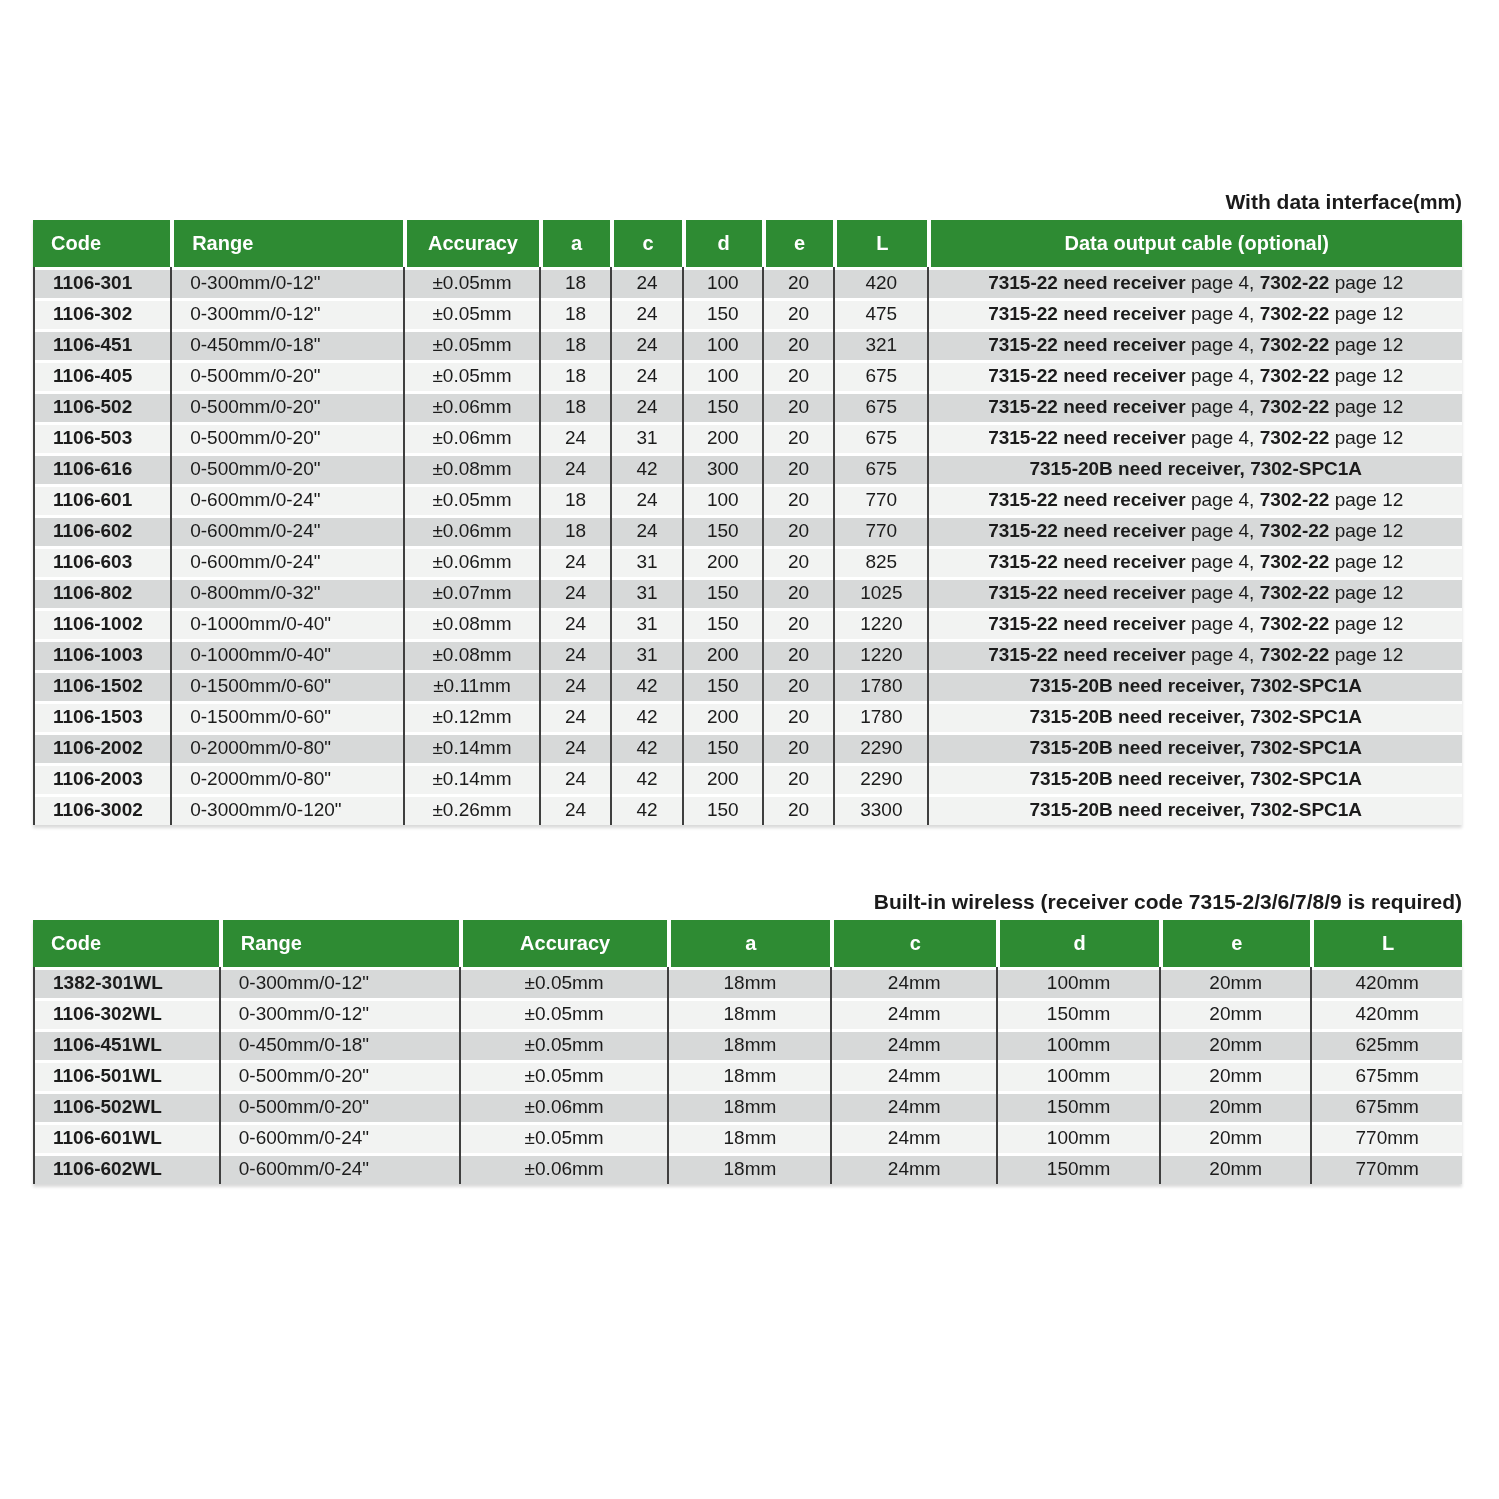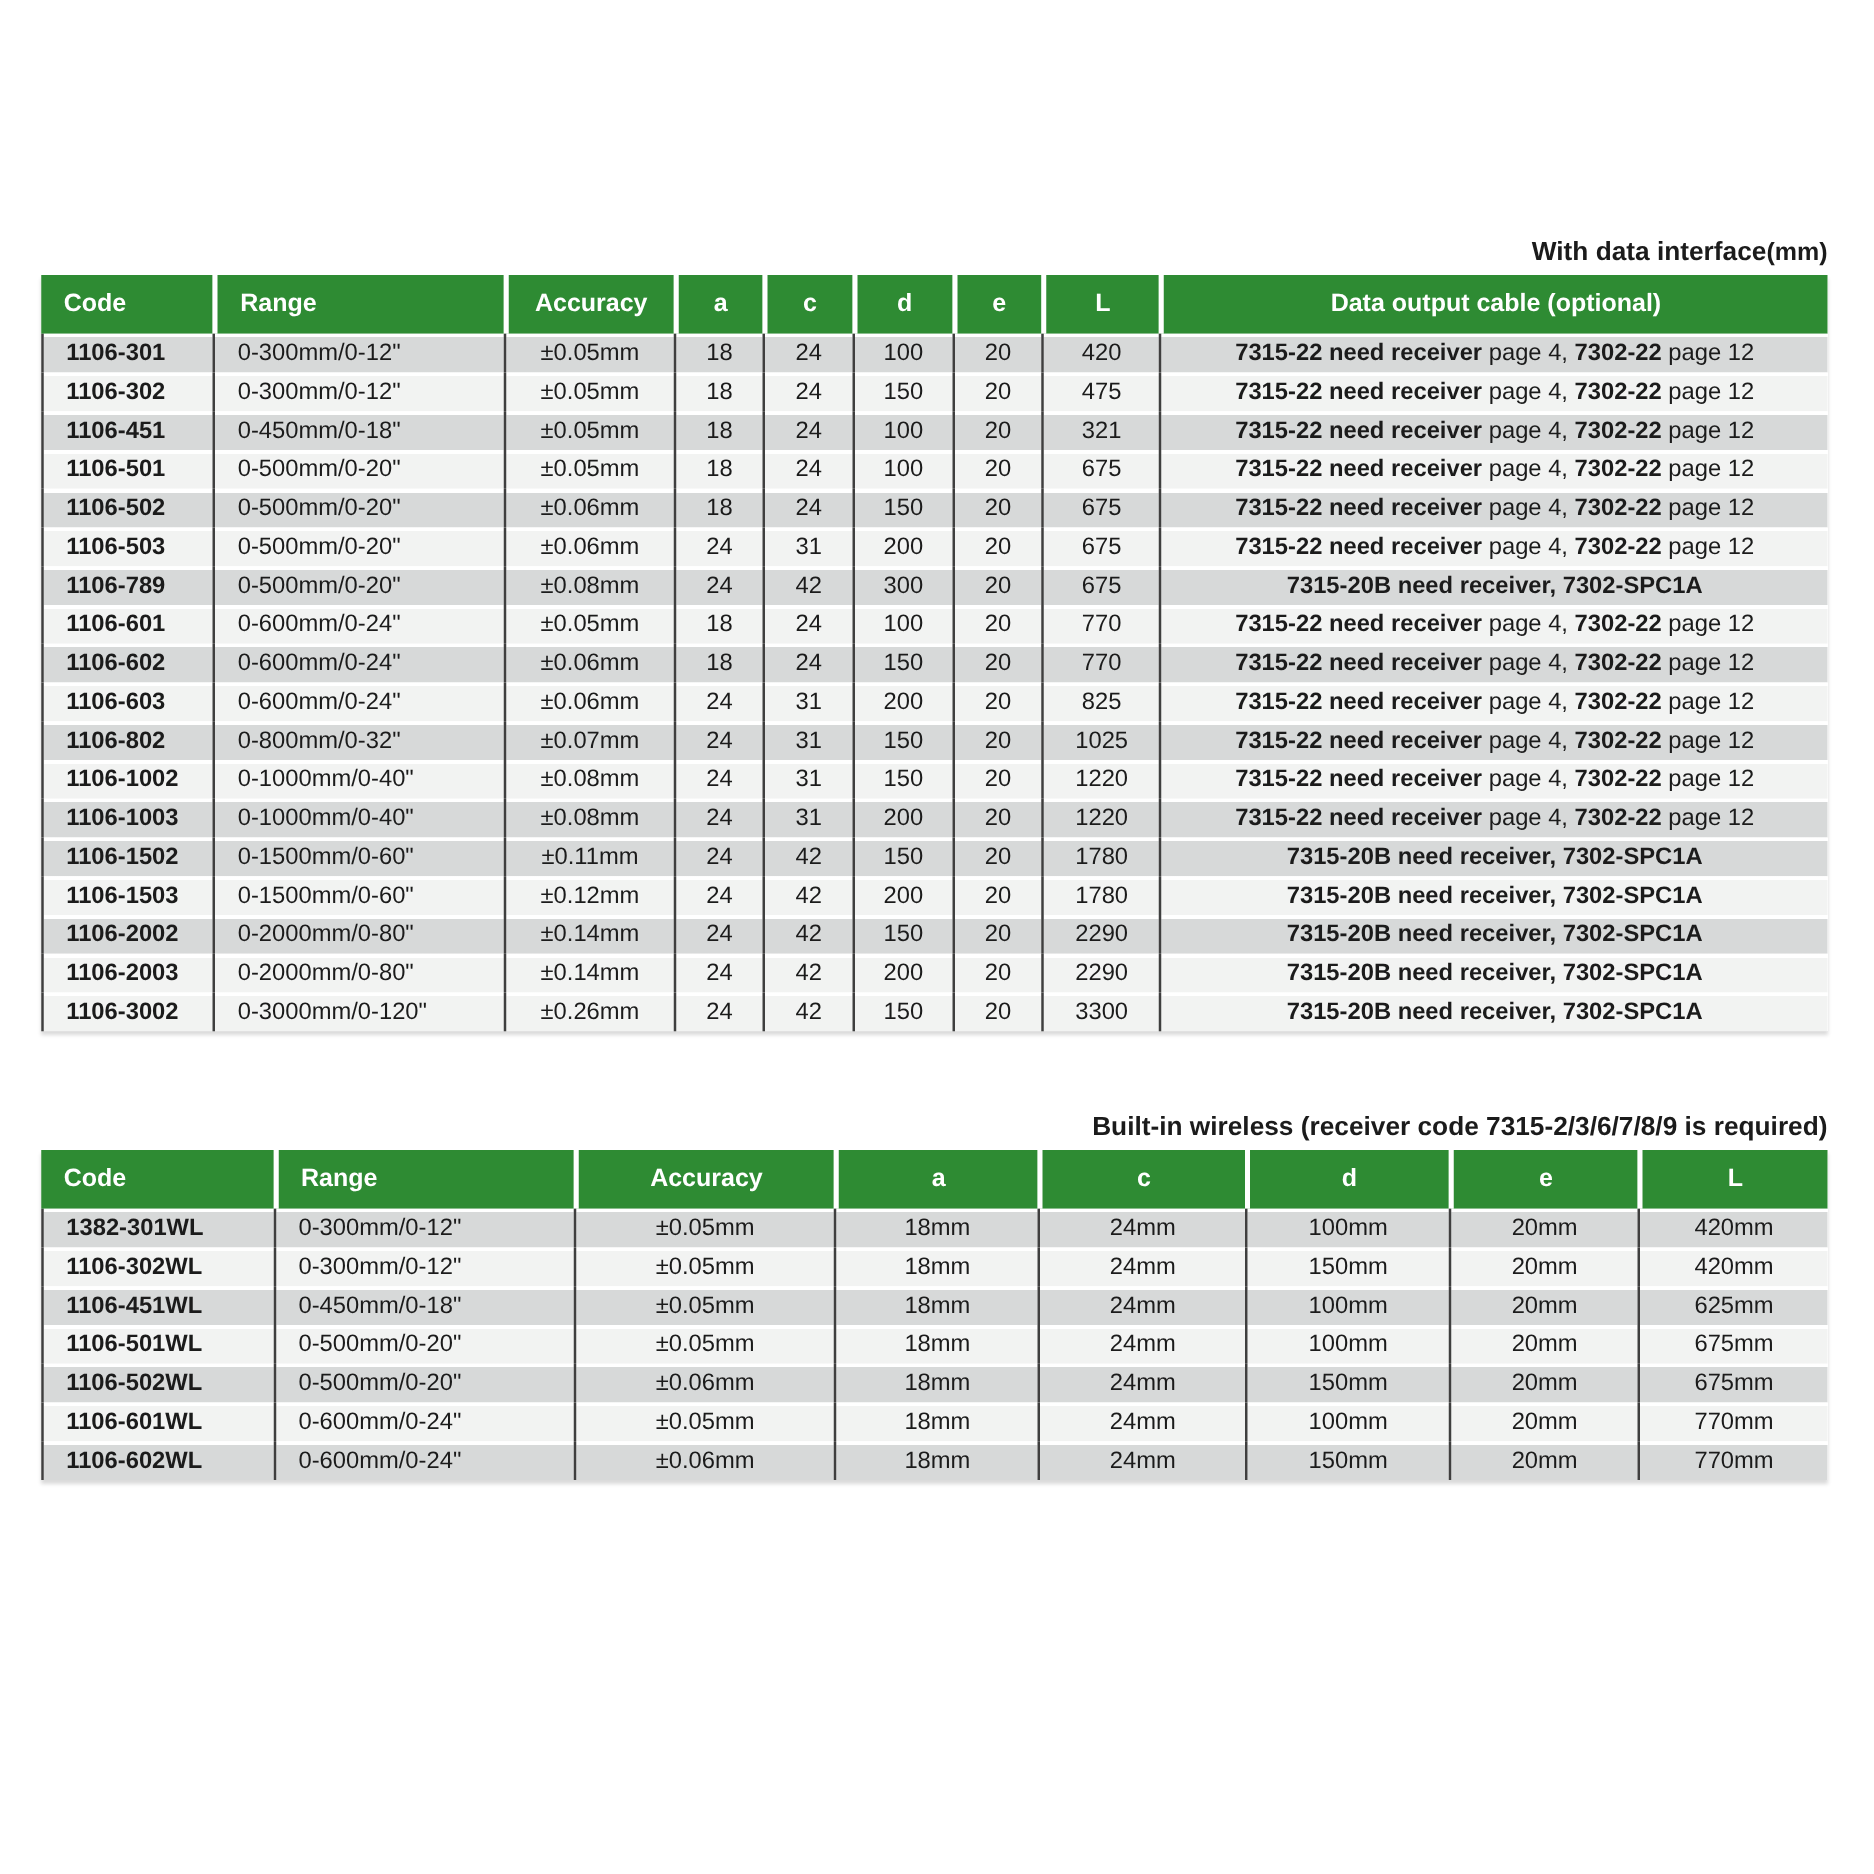--- a/index.html
+++ b/index.html
@@ -114,21 +114,21 @@
             <td class="col-range">0-450mm/0-18"</td>
             <td class="col-accuracy">±0.05mm</td>
             <td class="col-a">18</td>
             <td class="col-c">24</td>
             <td class="col-d">100</td>
             <td class="col-e">20</td>
             <td class="col-L">321</td>
             <td class="col-cable"><span class="b">7315-22 need receiver</span><span class=""> page 4, </span><span class="b">7302-22</span><span class=""> page 12</span></td>
           </tr>
           <tr class="even">
-            <td class="col-code">1106-501</td>
+            <td class="col-code">1106-405</td>
             <td class="col-range">0-500mm/0-20"</td>
             <td class="col-accuracy">±0.05mm</td>
             <td class="col-a">18</td>
             <td class="col-c">24</td>
             <td class="col-d">100</td>
             <td class="col-e">20</td>
             <td class="col-L">675</td>
             <td class="col-cable"><span class="b">7315-22 need receiver</span><span class=""> page 4, </span><span class="b">7302-22</span><span class=""> page 12</span></td>
           </tr>
           <tr class="odd">
@@ -147,21 +147,21 @@
             <td class="col-range">0-500mm/0-20"</td>
             <td class="col-accuracy">±0.06mm</td>
             <td class="col-a">24</td>
             <td class="col-c">31</td>
             <td class="col-d">200</td>
             <td class="col-e">20</td>
             <td class="col-L">675</td>
             <td class="col-cable"><span class="b">7315-22 need receiver</span><span class=""> page 4, </span><span class="b">7302-22</span><span class=""> page 12</span></td>
           </tr>
           <tr class="odd">
-            <td class="col-code">1106-789</td>
+            <td class="col-code">1106-616</td>
             <td class="col-range">0-500mm/0-20"</td>
             <td class="col-accuracy">±0.08mm</td>
             <td class="col-a">24</td>
             <td class="col-c">42</td>
             <td class="col-d">300</td>
             <td class="col-e">20</td>
             <td class="col-L">675</td>
             <td class="col-cable"><span class="b">7315-20B need receiver, 7302-SPC1A</span></td>
           </tr>
           <tr class="even">

